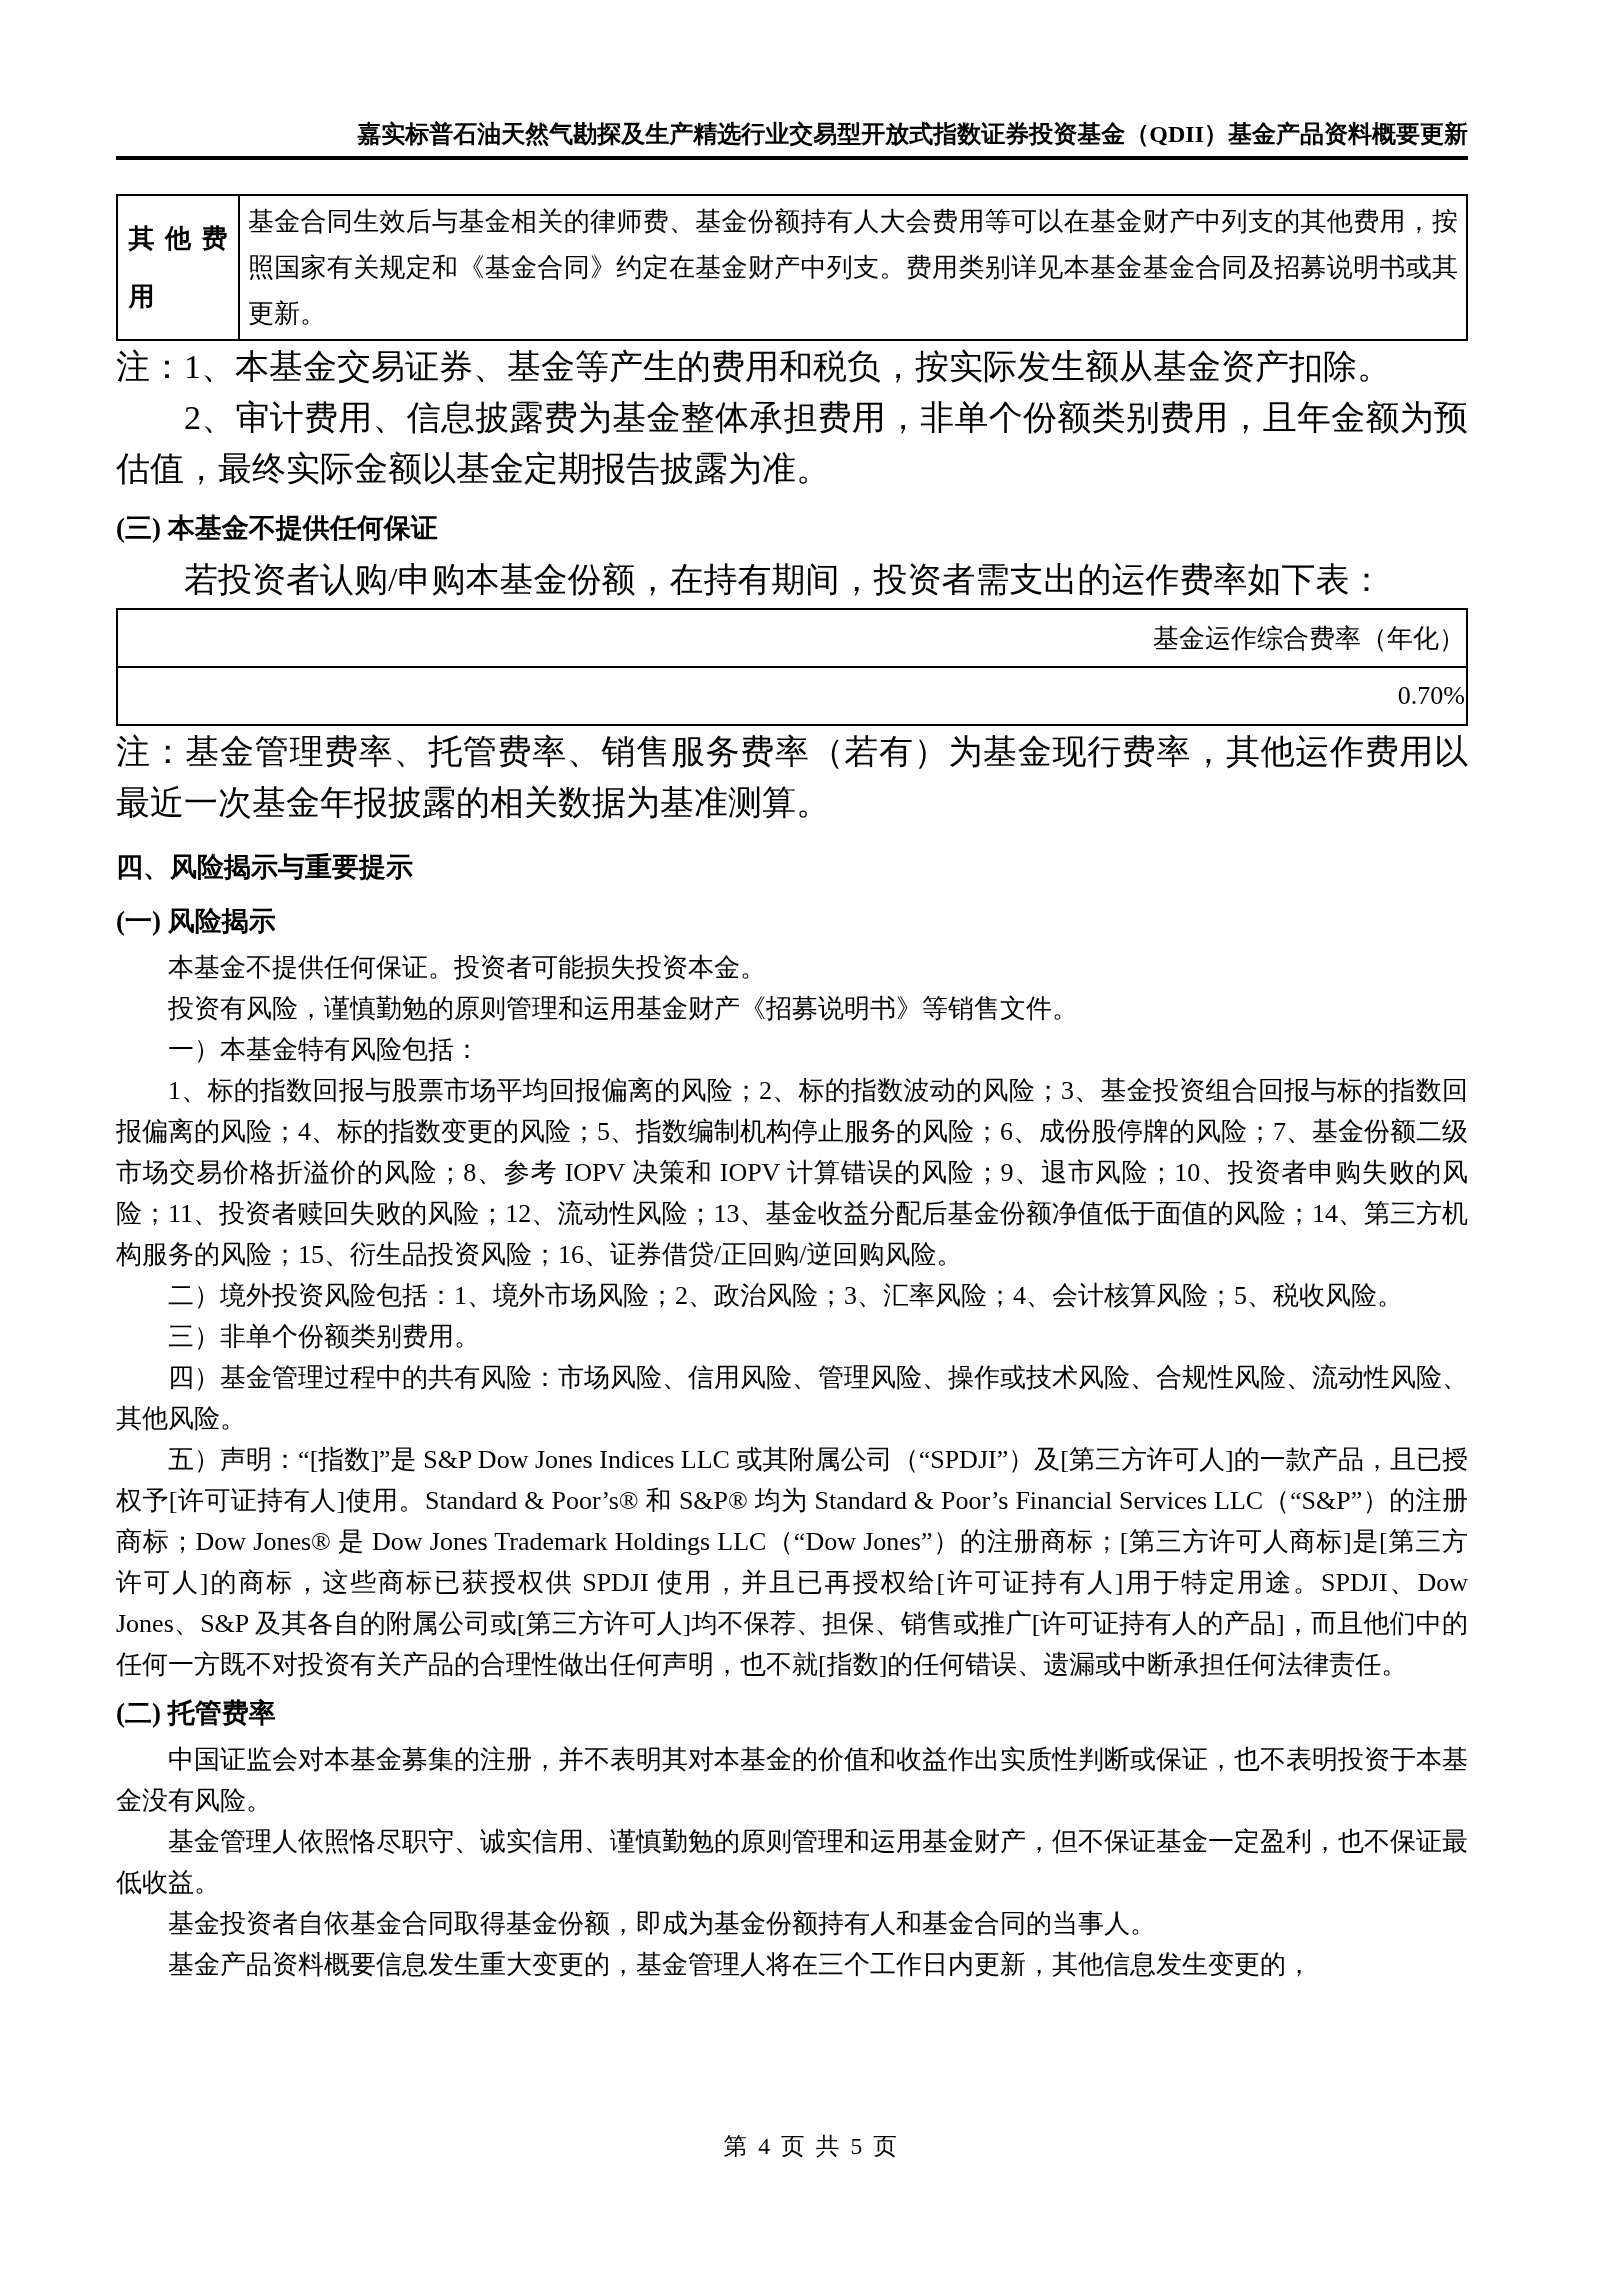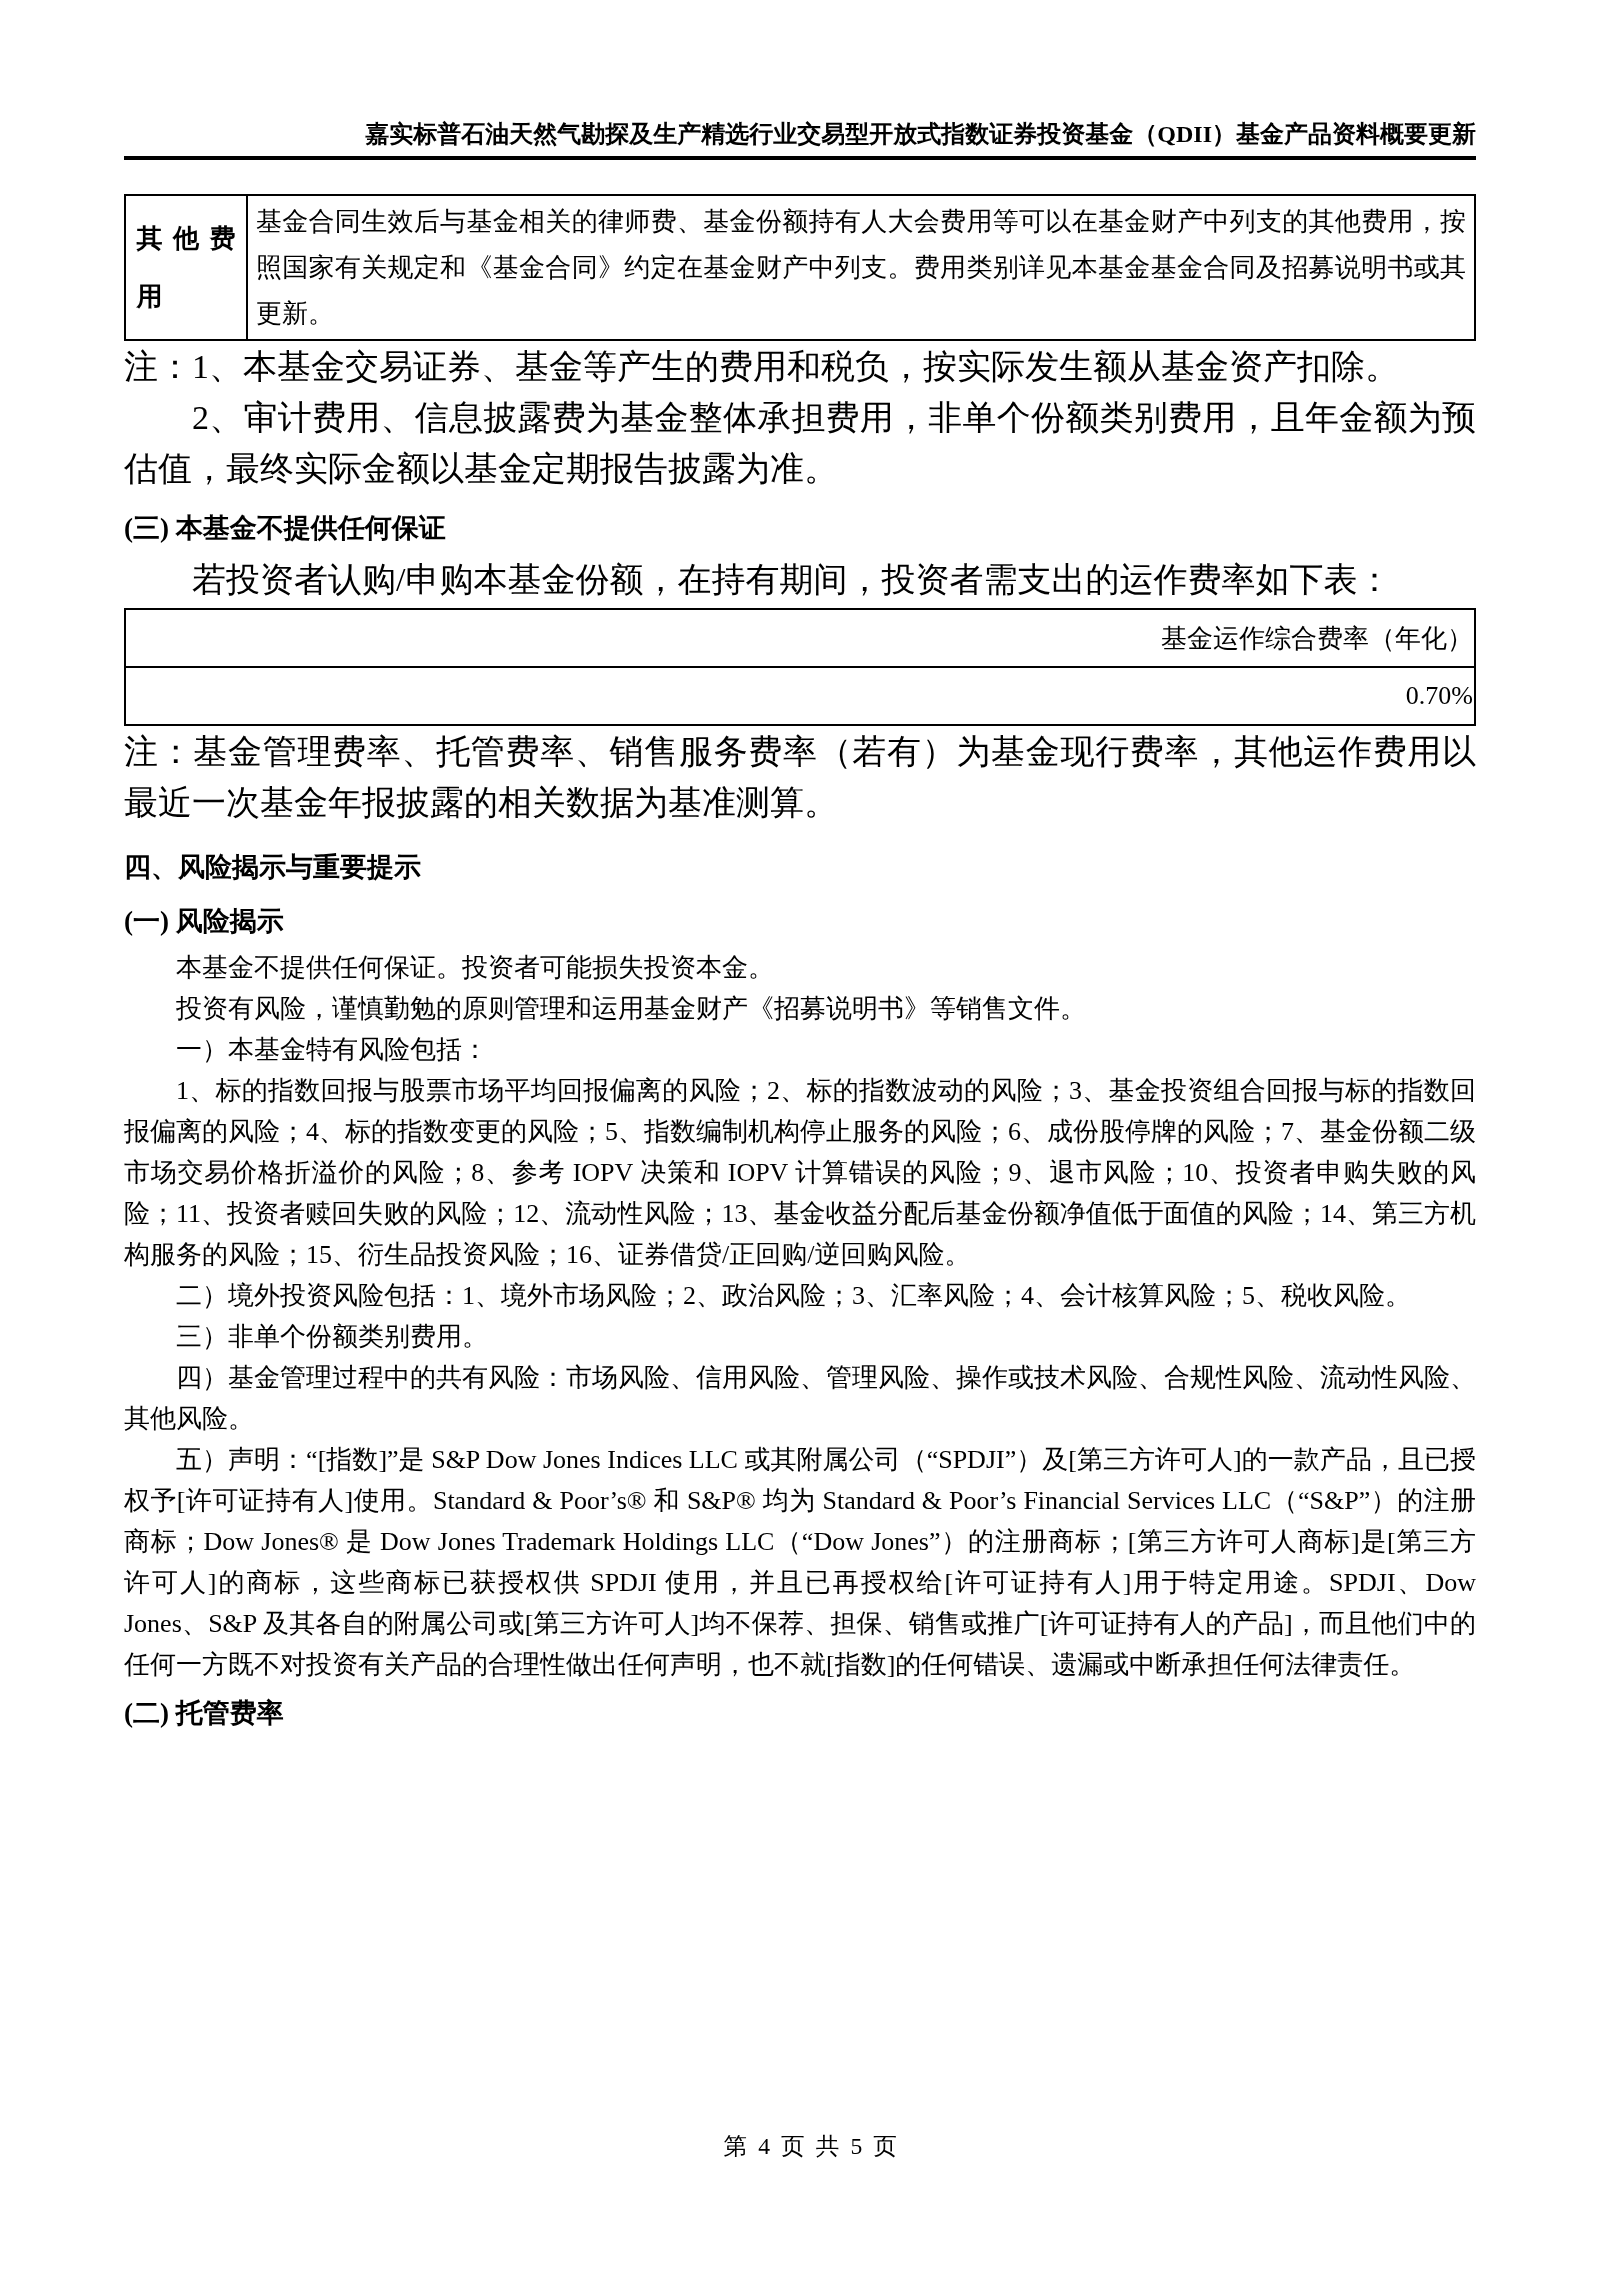--- a/index.html
+++ b/index.html
@@ -5,21 +5,21 @@
   html,body { margin:0; padding:0; background:#e8e8e8; }
   .page {
     position:relative;
     width:1623px; height:2295px;
     margin:0 auto;
     background:#ffffff;
     color:#000;
     font-family:"Liberation Serif","DejaVu Serif",serif;
     overflow:hidden;
   }
-  .content { position:absolute; left:124px; top:0; width:1352px; }
+  .content { position:absolute; left:116px; top:0; width:1352px; }
 
   
   .doc-header {
     padding-top:119px;
     text-align:right;
     font-weight:bold;
     font-size:24px;
     line-height:30px;
   }
   .header-rule { margin-top:6.5px; height:4.6px; background:#000; }
@@ -123,18 +123,24 @@
       <p>一）本基金特有风险包括：</p>
       <p>1、标的指数回报与股票市场平均回报偏离的风险；2、标的指数波动的风险；3、基金投资组合回报与标的指数回报偏离的风险；4、标的指数变更的风险；5、指数编制机构停止服务的风险；6、成份股停牌的风险；7、基金份额二级市场交易价格折溢价的风险；8、参考 IOPV 决策和 IOPV 计算错误的风险；9、退市风险；10、投资者申购失败的风险；11、投资者赎回失败的风险；12、流动性风险；13、基金收益分配后基金份额净值低于面值的风险；14、第三方机构服务的风险；15、衍生品投资风险；16、证券借贷/正回购/逆回购风险。</p>
       <p>二）境外投资风险包括：1、境外市场风险；2、政治风险；3、汇率风险；4、会计核算风险；5、税收风险。</p>
       <p>三）非单个份额类别费用。</p>
       <p>四）基金管理过程中的共有风险：市场风险、信用风险、管理风险、操作或技术风险、合规性风险、流动性风险、其他风险。</p>
       <p>五）声明：“[指数]”是 S&amp;P Dow Jones Indices LLC 或其附属公司（“SPDJI”）及[第三方许可人]的一款产品，且已授权予[许可证持有人]使用。Standard &amp; Poor’s® 和 S&amp;P® 均为 Standard &amp; Poor’s Financial Services LLC（“S&amp;P”）的注册商标；Dow Jones® 是 Dow Jones Trademark Holdings LLC（“Dow Jones”）的注册商标；[第三方许可人商标]是[第三方许可人]的商标，这些商标已获授权供 SPDJI 使用，并且已再授权给[许可证持有人]用于特定用途。SPDJI、Dow Jones、S&amp;P 及其各自的附属公司或[第三方许可人]均不保荐、担保、销售或推广[许可证持有人的产品]，而且他们中的任何一方既不对投资有关产品的合理性做出任何声明，也不就[指数]的任何错误、遗漏或中断承担任何法律责任。</p>
     </div>
 
     <h2 class="sub">(二) 托管费率</h2>
 
+    <div class="tight">
+      <p>中国证监会对本基金募集的注册，并不表明其对本基金的价值和收益作出实质性判断或保证，也不表明投资于本基金没有风险。</p>
+      <p>基金管理人依照恪尽职守、诚实信用、谨慎勤勉的原则管理和运用基金财产，但不保证基金一定盈利，也不保证最低收益。</p>
+      <p>基金投资者自依基金合同取得基金份额，即成为基金份额持有人和基金合同的当事人。</p>
+      <p>基金产品资料概要信息发生重大变更的，基金管理人将在三个工作日内更新，其他信息发生变更的，</p>
+    </div>
 
   </div>
 
   <div class="page-footer">第 4 页 共 5 页</div>
 </div>
 
 
 </body></html>

